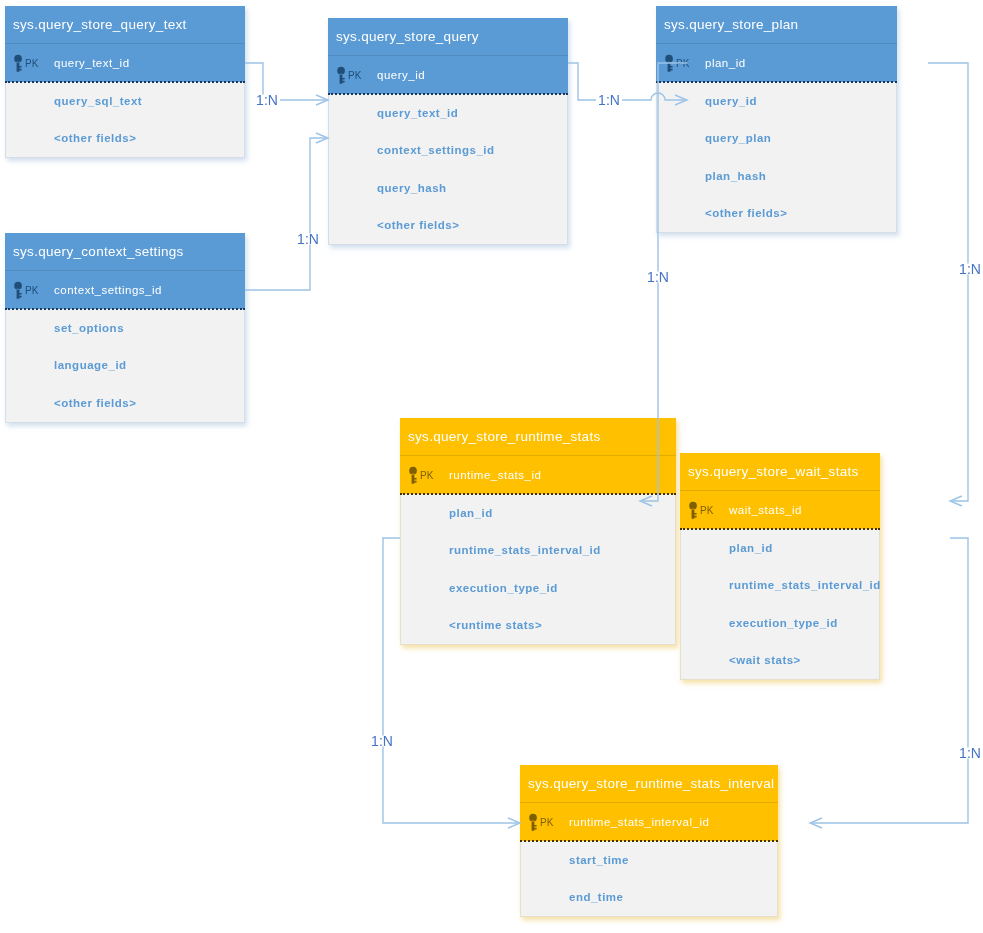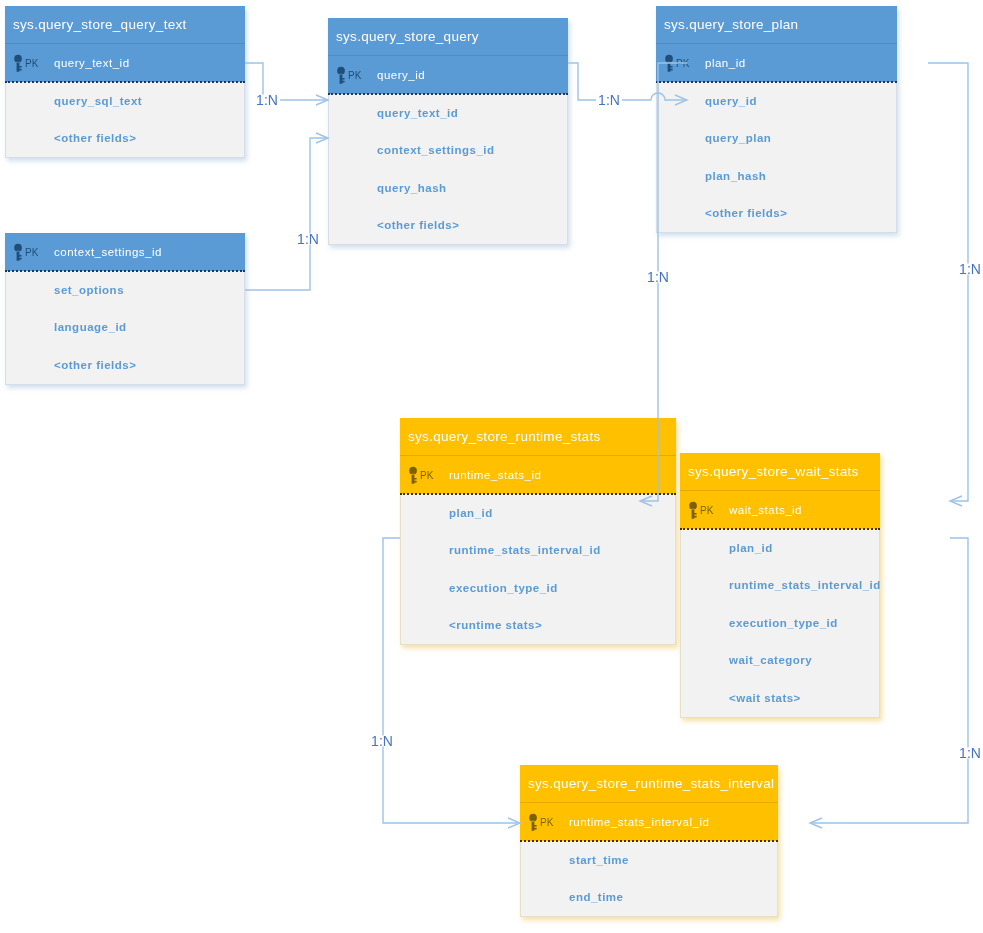--- a/index.html
+++ b/index.html
@@ -114,20 +114,23 @@
         </div>
         <div class="frow">
           <span>plan_hash</span>
         </div>
         <div class="frow">
           <span>&lt;other fields&gt;</span>
         </div>
       </div>
     </div>
     <div class="tbl theme-blue" style="left: 5px; top: 233px; width: 240px;">
+      <div class="hdr">
+        <span class="ttl">sys.query_context_settings</span>
+      </div>
       <div class="pkrow">
         <span class="key-icon">
           <svg width="11" height="19" viewBox="0 0 12 20" style="display:block">
             <path d="M5.5 0.5 A4.2 4.2 0 1 0 5.5 8.9 A4.2 4.2 0 0 0 5.5 0.5 M3.9 8 H7 V19 H3.9 Z M7 12.6 h2.4 v1.8 H7 Z M7 15.8 h2.4 v1.8 H7 Z" fill="currentColor"></path>
           </svg>
         </span>
         <span class="pktag">PK</span>
         <span class="pkname">context_settings_id</span>
       </div>
       <div class="tbody">
@@ -185,23 +188,20 @@
       </div>
       <div class="tbody">
         <div class="frow">
           <span>plan_id</span>
         </div>
         <div class="frow">
           <span>runtime_stats_interval_id</span>
         </div>
         <div class="frow">
           <span>execution_type_id</span>
-        </div>
-        <div class="frow">
-          <span>wait_category</span>
         </div>
         <div class="frow">
           <span>&lt;wait stats&gt;</span>
         </div>
       </div>
     </div>
     <div class="tbl theme-orange" style="left: 520px; top: 765px; width: 258px;">
       <div class="hdr">
         <span class="ttl">sys.query_store_runtime_stats_interval</span>
       </div>

